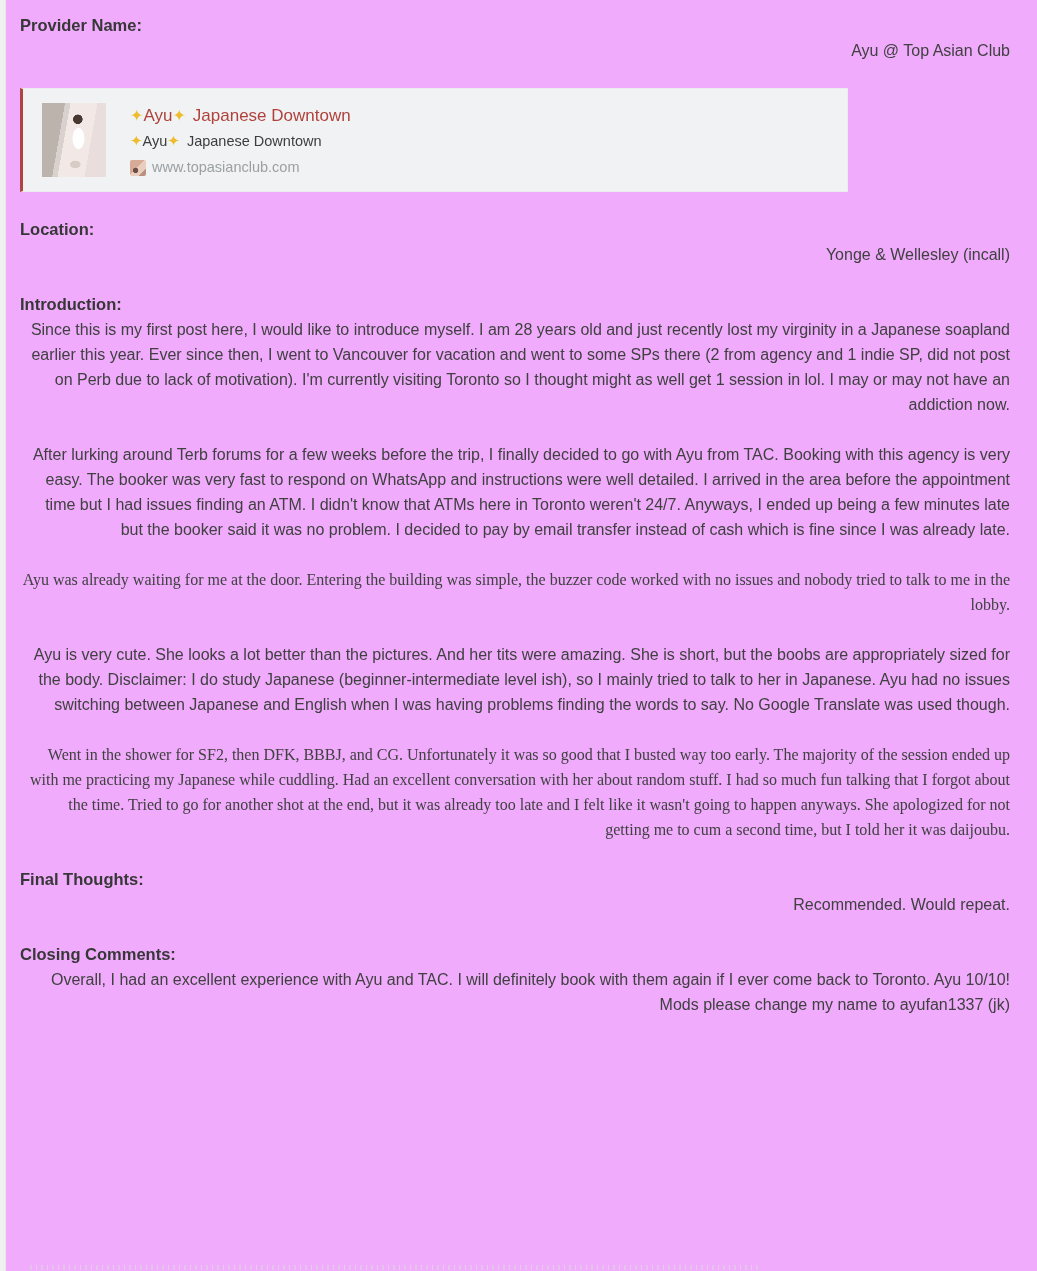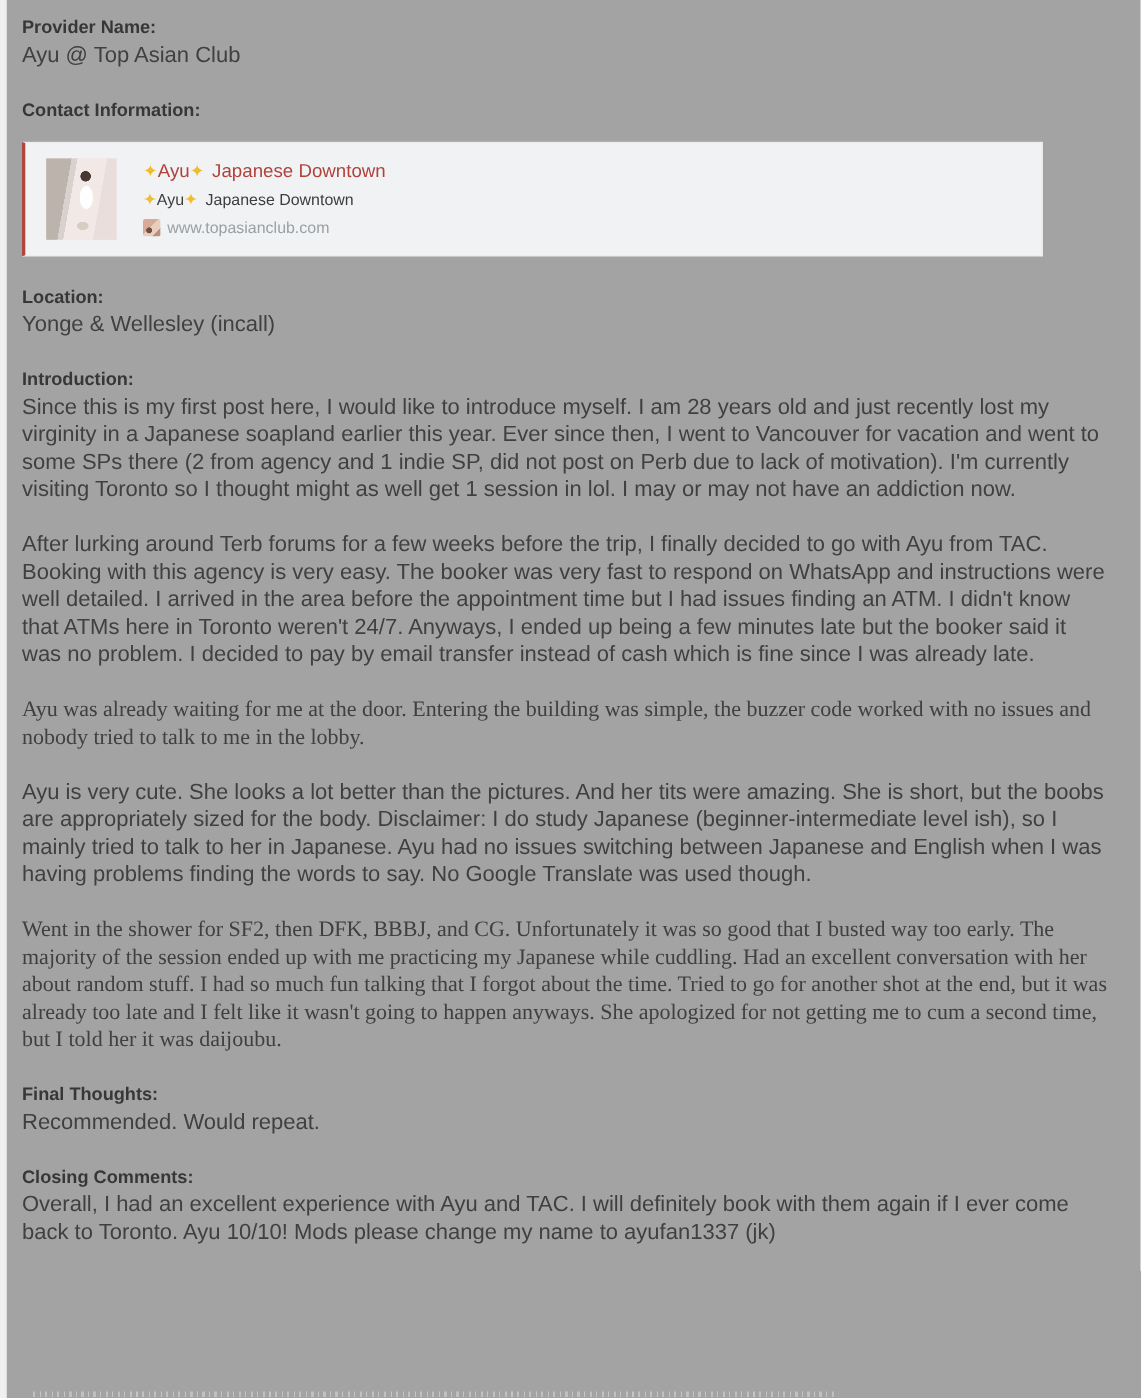--- a/index.html
+++ b/index.html
@@ -1,45 +1,45 @@
 <!DOCTYPE html>
 <html><head>
 <meta charset="utf-8">
 <style>
   * { margin:0; padding:0; box-sizing:border-box; }
   html,body { background:#ffffff; }
   .page {
     position:relative;
     width:1037px; height:1271px;
-    background:#a3a3a3;
+    background:#f0abfc;
     font-family:"Liberation Sans", sans-serif;
     color:#3f3f3f;
     overflow:hidden;
   }
   .gutter {
     position:absolute; left:0; top:0; bottom:0; width:6px;
     background:#f0f0f1; border-right:1px solid #e7e7e8;
   }
   .content {
     position:absolute; left:20px; top:13px; width:990px;
   }
   .section { margin-top:25px; }
   .section:first-child { margin-top:0; }
   .sec-label {
     font-weight:bold; font-size:16.5px; line-height:25px; color:#373737;
   }
   .sec-value, .para {
-    font-size:20px; line-height:25px; color:#404040;
+    font-size:16px; line-height:25px; color:#404040;text-align:right;
   }
   .para + .para { margin-top:25px;font-family:Liberation Serif, serif; }
 
   
   .link-card {
     margin:16px 0 18px 0;
-    width:928px; height:104px;
+    width:828px; height:104px;
     background:#f1f2f4;
     border:1px solid #eaebed;
     border-left:3px solid #b0453f;
     display:flex; align-items:center;
     padding:15px 20px 15px 19px;
     cursor:pointer;
   }
   .thumb {
     width:64px; height:74px; flex:0 0 64px;
     background:
@@ -52,21 +52,21 @@
   .card-text { margin-left:24px; min-width:0; }
   .card-title {
     font-size:17px; line-height:21px; color:#b0423c; margin-bottom:6px;
   }
   .card-subtitle {
     font-size:14.5px; line-height:18px; color:#3d3d3d; margin-bottom:8px;
   }
   .sparkle { color:#eebc2c; font-size:15px; }
   .card-title .sparkle { font-size:16px; }
   .sp-gap { margin-right:7px; }
-  .card-url-row { display:flex; align-items:flex-start; }
+  .card-url-row { display:flex; align-items:flex-end; }
   .favicon {
     width:16px; height:16px; margin-right:6px; border-radius:2px;
     background:
       radial-gradient(circle 3px at 35% 65%, #6d4f43 0 80%, rgba(109,79,67,0) 100%),
       linear-gradient(135deg, #d7ab97 0 45%, #e9cdbf 45% 75%, #b98f7d 75% 100%);
   }
   .card-url { font-size:14.5px; line-height:18px; color:#9aa0a3; }
 
   
   .clipped-line {
@@ -84,21 +84,20 @@
   <div class="gutter"></div>
 
   <div class="content">
 
     <div class="section">
       <div class="sec-label">Provider Name:</div>
       <div class="sec-value">Ayu @ Top Asian Club</div>
     </div>
 
     <div class="section">
-      <div class="sec-label">Contact Information:</div>
 
       <div class="link-card">
         <div class="thumb"></div>
         <div class="card-text">
           <div class="card-title"><span class="sparkle">✦</span><span>Ayu</span><span class="sparkle sp-gap">✦</span><span>Japanese Downtown</span></div>
           <div class="card-subtitle"><span class="sparkle">✦</span><span>Ayu</span><span class="sparkle sp-gap">✦</span><span>Japanese Downtown</span></div>
           <div class="card-url-row">
             <span class="favicon"></span>
             <span class="card-url">www.topasianclub.com</span>
           </div>

